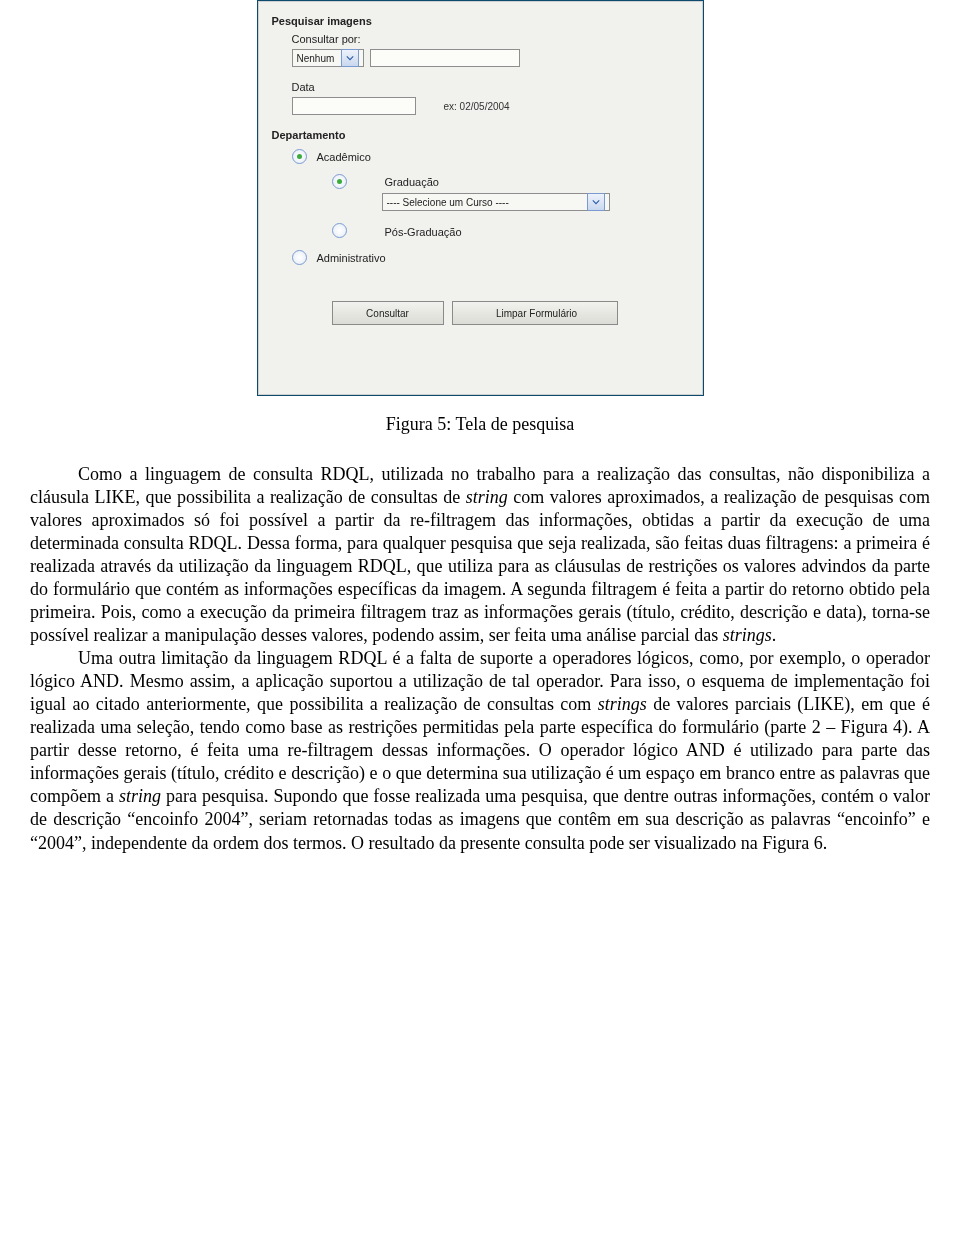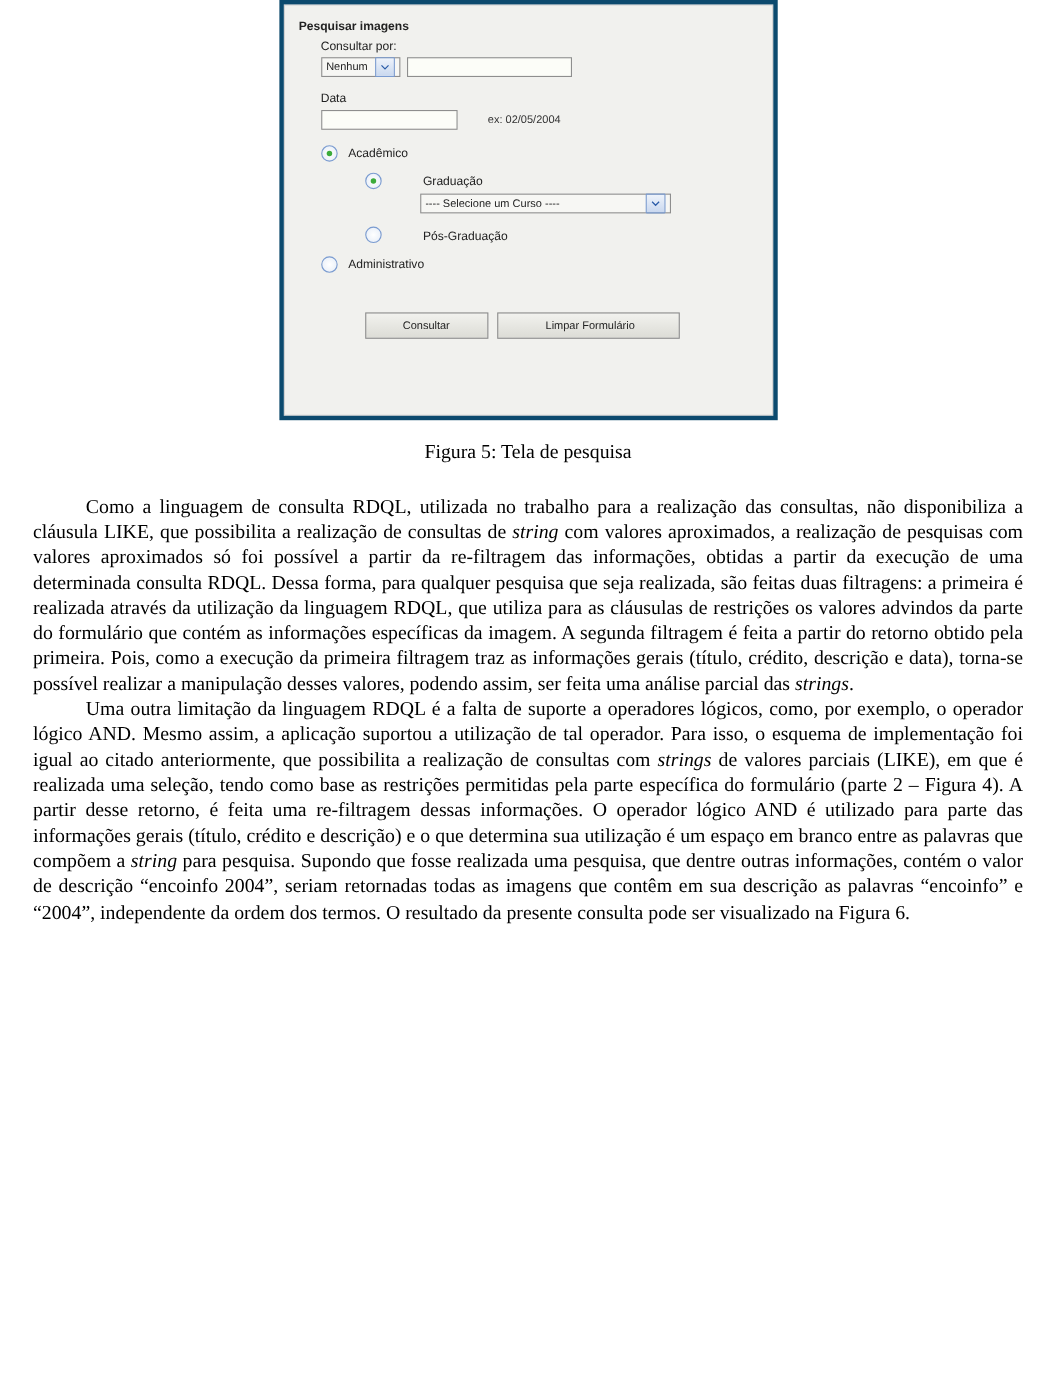--- a/index.html
+++ b/index.html
@@ -14,21 +14,21 @@
   .page {
     padding: 0 30px 40px 30px;
   }
   .screenshot-wrap {
     display: flex;
     justify-content: center;
     margin-top: 0;
   }
   .app-window {
     width: 445px;
-    border: 4px solid #0c4a6e;
+    border: 1px solid #0c4a6e;
     background: #f1f1ee;
     box-shadow: 0 0 0 1px #cfcfcf inset;
     font-family: Verdana, Tahoma, Arial, sans-serif;
     font-size: 11px;
     color: #222;
   }
   .app-inner {
     padding: 14px 14px 70px 14px;
   }
   .section-title {
@@ -182,20 +182,21 @@
 
         <div class="indent-1 block">
           <div class="label-small">Data</div>
           <div class="row">
             <div class="text-input data-input" title=""></div>
             <span class="hint">ex: 02/05/2004</span>
           </div>
         </div>
 
         <div class="block">
+          <div class="section-title">Departamento</div>
 
           <div class="radio-row indent-1">
             <span class="radio">
                 <span class="radio-dot"></span>
               </span>
             <span class="radio-label">Acadêmico</span>
           </div>
 
           <div class="sub-block">
             <div class="radio-row indent-2">

